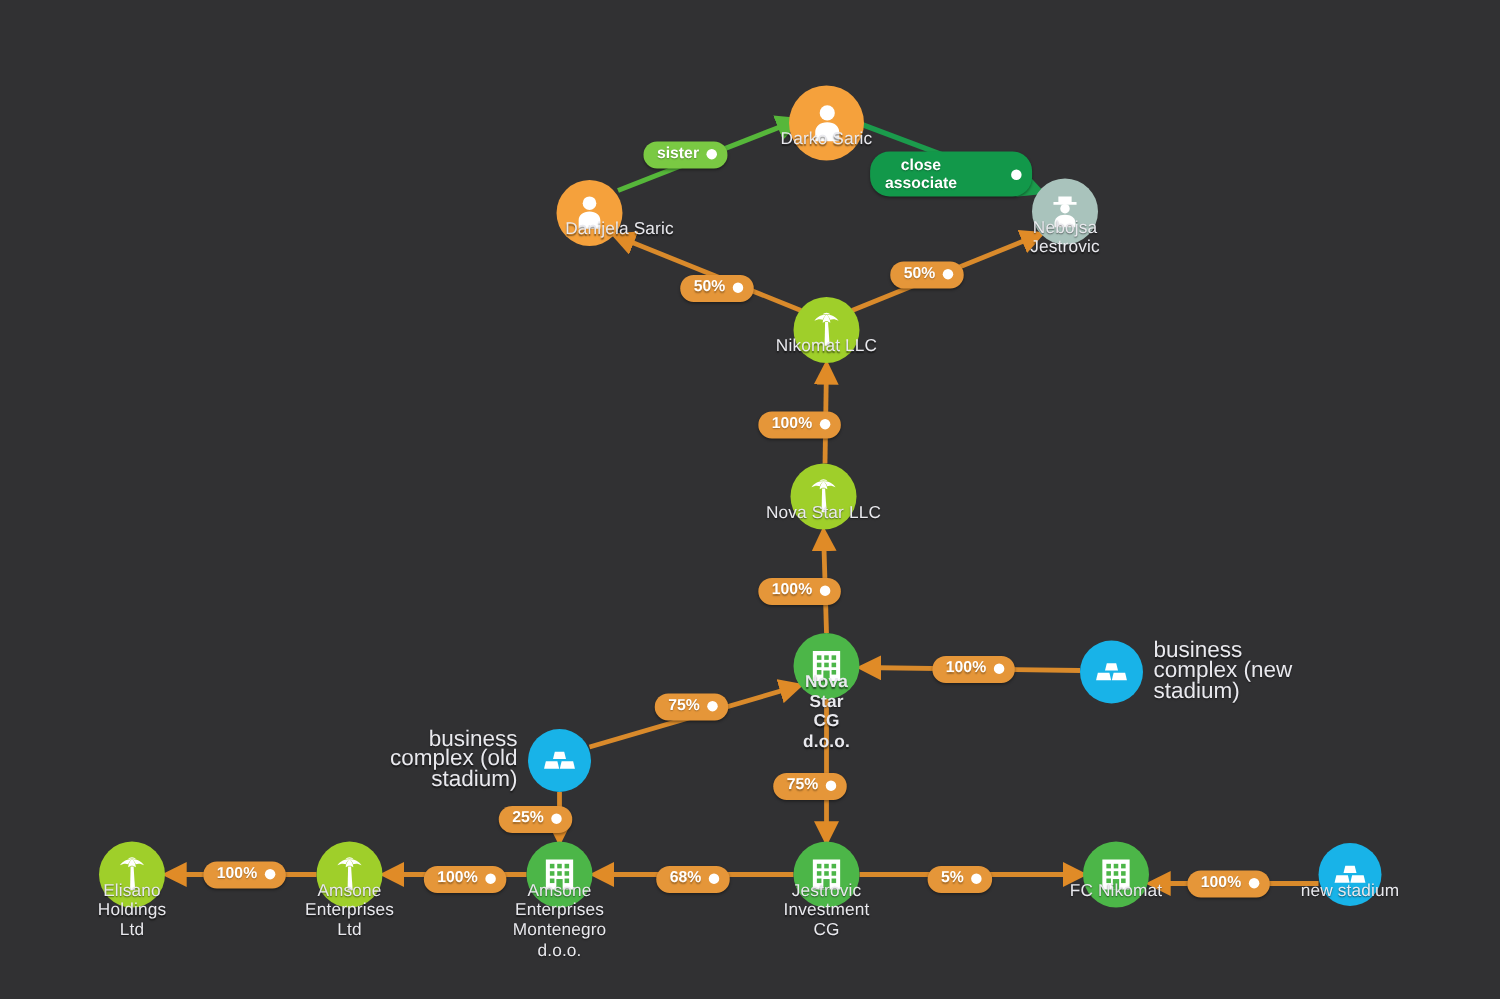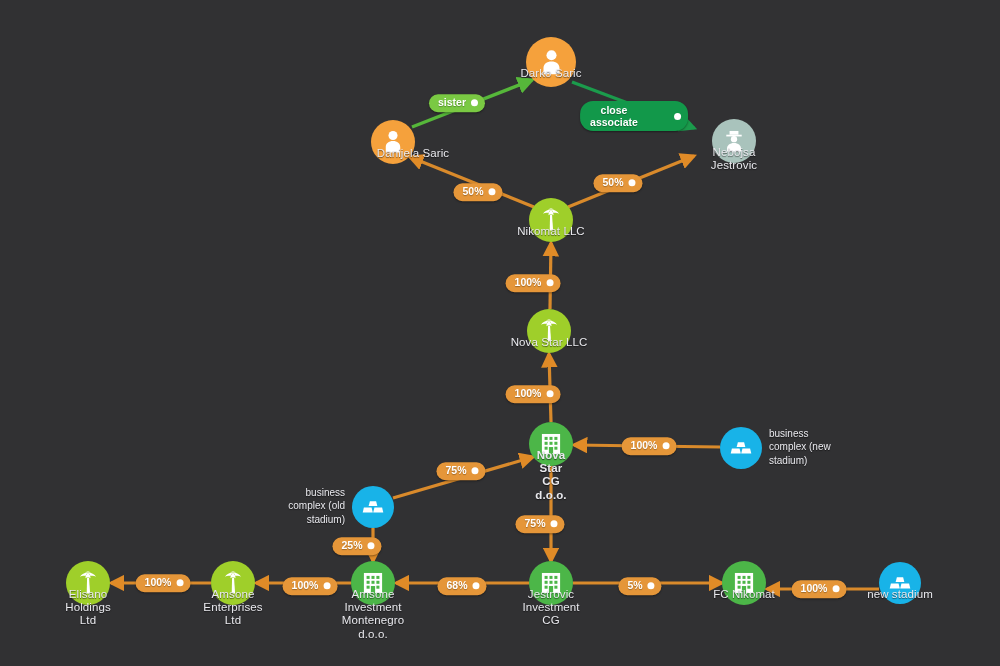--- a/index.html
+++ b/index.html
@@ -21,21 +21,21 @@
     position:absolute;left:50%;transform:translateX(-50%);
     text-align:center;white-space:nowrap;
     color:#e9e9ee;font-size:11.5px;line-height:13.2px;
     letter-spacing:.1px;
     text-shadow:0 1px 1px rgba(0,0,0,.55);
   }
   .node .caption.wrap{white-space:normal;}
 
   .sidecap{
     position:absolute;text-align:right;
-    color:#e9e9ee;font-size:10px;line-height:13.2px;
+    color:#e9e9ee;font-size:15px;line-height:13.2px;
     text-shadow:0 1px 1px rgba(0,0,0,.55);
   }
   .sidecap.left{text-align:left;}
 
   .elabel{
     position:absolute;transform:translate(-50%,-50%);
     display:flex;align-items:center;gap:5px;
     padding:3px 7px 3px 9px;border-radius:11px;
     color:#fff;font-size:10.5px;line-height:11.5px;font-weight:700;
     white-space:nowrap;
@@ -84,21 +84,21 @@
         <line x1="551" y1="466" x2="551" y2="561" stroke="#d98a2b" stroke-width="3.2" stroke-linecap="butt" marker-end="url(#arrOrange)"></line>
         <line x1="529" y1="583" x2="396" y2="583" stroke="#d98a2b" stroke-width="3.2" stroke-linecap="butt" marker-end="url(#arrOrange)"></line>
         <line x1="351" y1="583" x2="256" y2="583" stroke="#d98a2b" stroke-width="3.2" stroke-linecap="butt" marker-end="url(#arrOrange)"></line>
         <line x1="211" y1="583" x2="111" y2="583" stroke="#d98a2b" stroke-width="3.2" stroke-linecap="butt" marker-end="url(#arrOrange)"></line>
         <line x1="573" y1="583" x2="722" y2="583" stroke="#d98a2b" stroke-width="3.2" stroke-linecap="butt" marker-end="url(#arrOrange)"></line>
         <line x1="879" y1="589" x2="767" y2="589" stroke="#d98a2b" stroke-width="3.2" stroke-linecap="butt" marker-end="url(#arrOrange)"></line>
       </g>
   </svg>
 
   <div id="node-layer">
-      <div class="node" style="left: 551px; top: 62px;">
+      <div class="node" style="left: 551px; top: 82px;">
         <div class="disc" style="width: 50px; height: 50px; background: rgb(245, 161, 60); color: rgb(245, 161, 60);">
           <svg class="ico" width="31" height="31" viewBox="0 0 24 24">
             <circle cx="12" cy="6.4" r="3.9" fill="#fff"></circle>
             <path d="M12 11.2c-3.7 0-6.2 2.1-6.2 5.1V21h12.4v-4.7c0-3-2.5-5.1-6.2-5.1z" fill="#fff"></path>
           </svg>
         </div>
         <div class="caption" style="top: 30px;">
           <div>Darko Saric</div>
         </div>
       </div>
@@ -106,21 +106,21 @@
         <div class="disc" style="width: 44px; height: 44px; background: rgb(245, 161, 60); color: rgb(245, 161, 60);">
           <svg class="ico" width="28" height="28" viewBox="0 0 24 24">
             <circle cx="12" cy="6.4" r="3.9" fill="#fff"></circle>
             <path d="M12 11.2c-3.7 0-6.2 2.1-6.2 5.1V21h12.4v-4.7c0-3-2.5-5.1-6.2-5.1z" fill="#fff"></path>
           </svg>
         </div>
         <div class="caption" style="top: 27px; margin-left: 20px;">
           <div>Danijela Saric</div>
         </div>
       </div>
-      <div class="node" style="left: 710px; top: 141px; margin-left: 24px;">
+      <div class="node" style="left: 710px; top: 141px;">
         <div class="disc" style="width: 44px; height: 44px; background: rgb(169, 195, 188); color: rgb(169, 195, 188);">
           <svg class="ico" width="28" height="28" viewBox="0 0 24 24">
             <path d="M5.4 6.6h13.2v1.5H5.4z" fill="#fff"></path>
             <path d="M8.2 3.4h7.6v3.2H8.2z" fill="#fff"></path>
             <circle cx="12" cy="10.4" r="2.7" fill="#fff"></circle>
             <path d="M12 13.8c-3.6 0-6 2-6 4.8V21h12v-2.4c0-2.8-2.4-4.8-6-4.8z" fill="#fff"></path>
           </svg>
         </div>
         <div class="caption wrap" style="top: 27px;">
           <div>Nebojsa</div>
@@ -217,21 +217,21 @@
               <rect x="10.7" y="10.1" width="2.6" height="2.6"></rect>
               <rect x="14.9" y="10.1" width="2.6" height="2.6"></rect>
               <rect x="6.5" y="14.3" width="2.6" height="2.6"></rect>
               <rect x="14.9" y="14.3" width="2.6" height="2.6"></rect>
               <rect x="10.2" y="14.6" width="3.6" height="6"></rect>
             </g>
           </svg>
         </div>
         <div class="caption wrap" style="top: 27px;">
           <div>Amsone</div>
-          <div>Investment</div>
+          <div>Enterprises</div>
           <div>Montenegro</div>
           <div>d.o.o.</div>
         </div>
       </div>
       <div class="node" style="left: 233px; top: 583px;">
         <div class="disc" style="width: 44px; height: 44px; background: rgb(159, 207, 42); color: rgb(159, 207, 42);">
           <svg class="ico" width="28" height="28" viewBox="0 0 24 24">
             <path d="M11.2 7.4h1.7l.9 13.6h-2.9z" fill="#fff"></path>
             <path d="M12 3.1c2.9 0 5.6 1.6 6.9 3.6-1.5-.9-3.3-1.2-4.8-.6-.3-1.1-1.1-2.2-2.1-3z" fill="#fff"></path>
             <path d="M12 3.1c-2.9 0-5.6 1.6-6.9 3.6 1.5-.9 3.3-1.2 4.8-.6.3-1.1 1.1-2.2 2.1-3z" fill="#fff"></path>

